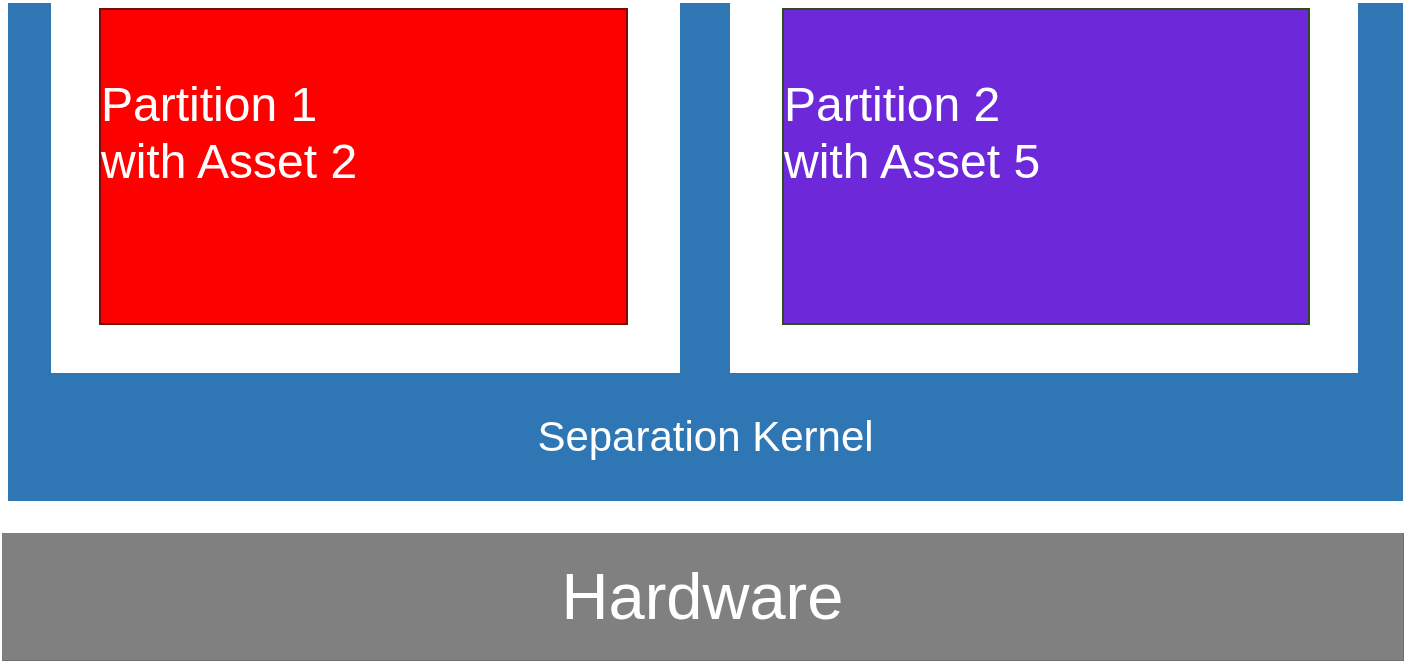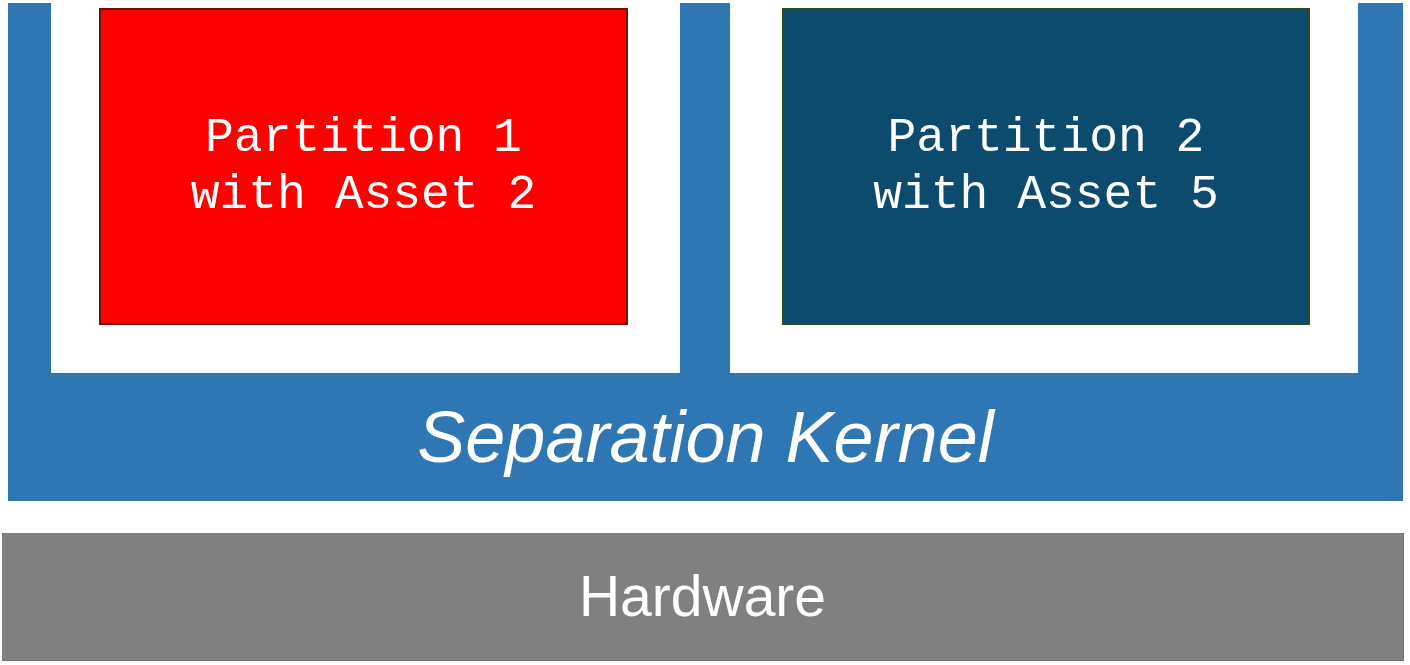--- a/index.html
+++ b/index.html
@@ -29,36 +29,33 @@
   .kernel-base {
     left: 8px;
     top: 373px;
     width: 1395px;
     height: 128px;
     display: flex;
     align-items: center;
     justify-content: center;
   }
   .kernel-label {
-    font-size: 72px;
+    font-size: 42px;
     line-height: 1;
     white-space: nowrap;
-    font-style: italic;
   }
 
   
   .partition {
     top: 8px;
     height: 317px;
     box-sizing: border-box;
     border-style: solid;
     border-width: 2px;
-    text-align: center;
-    padding-top: 100px;
-    font-family: Liberation Mono, monospace;
+    padding-top: 66px;
   }
   .partition-1 { left: 99px;  width: 529px; }
   .partition-2 { left: 782px; width: 528px; }
   .partition-label {
     font-size: 48px;
     line-height: 57px;
     white-space: nowrap;
   }
 
   
@@ -68,21 +65,21 @@
     width: 1402px;
     height: 128px;
     display: flex;
     align-items: center;
     justify-content: center;
     box-sizing: border-box;
     border-right: 1px solid #6f6f6f;
     border-bottom: 1px solid #6f6f6f;
   }
   .hardware-label {
-    font-size: 57px;
+    font-size: 65px;
     line-height: 1;
     white-space: nowrap;
   }
 </style>
 </head>
 <body>
 
 <div id="canvas">
 
   <div class="abs pillar pillar-left" style="background-color: rgb(47, 118, 181);"></div>
@@ -93,21 +90,21 @@
 
   <div class="abs kernel-base" style="background-color: rgb(47, 118, 181); color: rgb(255, 255, 255);">
     <div class="kernel-label">Separation Kernel</div>
   </div>
 
   <div class="abs partition partition-1" style="background-color: rgb(253, 0, 0); border-color: rgb(118, 13, 13); color: rgb(255, 255, 255);">
     <div class="partition-label">Partition 1</div>
     <div class="partition-label">with Asset 2</div>
   </div>
 
-  <div class="abs partition partition-2" style="background-color: #0c4a6e; border-color: rgb(46, 77, 29); color: rgb(255, 255, 255);">
+  <div class="abs partition partition-2" style="background-color: #6d28d9; border-color: rgb(46, 77, 29); color: rgb(255, 255, 255);">
     <div class="partition-label">Partition 2</div>
     <div class="partition-label">with Asset 5</div>
   </div>
 
   <div class="abs hardware" style="background-color: rgb(128, 128, 128); color: rgb(255, 255, 255);">
     <div class="hardware-label">Hardware</div>
   </div>
 
 </div>
 

